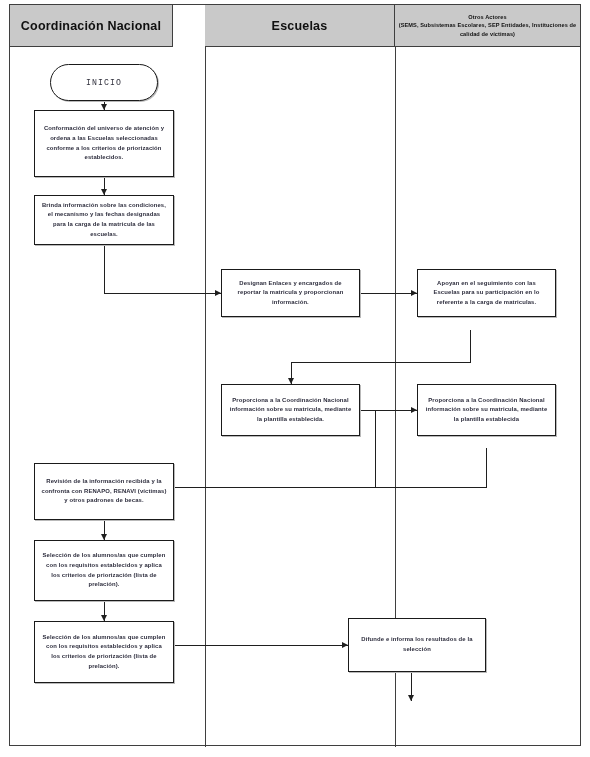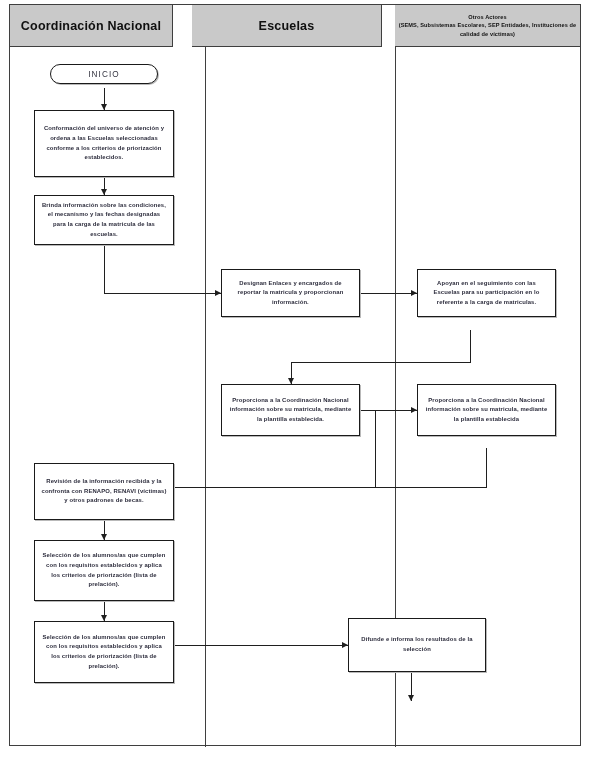--- a/index.html
+++ b/index.html
@@ -32,21 +32,21 @@
     background:#c9c9c9;
     box-sizing:border-box;
     border-bottom:1px solid #3f3f3f;
     display:flex;
     align-items:center;
     justify-content:center;
     text-align:center;
     color:#101010;
   }
   .lane-head.c0{left:0;width:163px;border-right:1px solid #3f3f3f;}
-  .lane-head.c1{left:182px;width:190px;border-right:1px solid #3f3f3f;}
+  .lane-head.c1{left:195px;width:190px;border-right:1px solid #3f3f3f;}
   .lane-head.c2{left:385px;width:185px;}
   .lane-head .t1{font-size:12.5px;font-weight:bold;letter-spacing:.2px;}
   .lane-head .t2{font-size:5.6px;font-weight:bold;line-height:1.5;letter-spacing:.1px;}
 
   .lane-div{
     position:absolute;
     top:42px;
     width:1px;
     height:700px;
     background:#3f3f3f;
@@ -164,21 +164,21 @@
 
   <div class="conn v" style="left:104px;top:601px;height:20px;"></div>
   <div class="arrow down" style="left:100.5px;top:615px;"></div>
 
   <div class="conn h" style="left:172px;top:645px;width:176px;"></div>
   <div class="arrow right" style="left:342px;top:641.5px;"></div>
 
   <div class="conn v" style="left:411px;top:672px;height:29px;"></div>
   <div class="arrow down" style="left:407.5px;top:695px;"></div>
 
-  <div class="node term" style="left:50px;top:64px;width:108px;height:20px;">
+  <div class="node term" style="left:50px;top:64px;width:108px;height:37px;font-family:Liberation Mono, monospace;">
     <span>INICIO</span>
   </div>
 
   <div class="node proc" style="left:34px;top:110px;width:140px;height:67px;">
     <span>Conformación del universo de atención y ordena a las Escuelas seleccionadas conforme a los criterios de priorización establecidos.</span>
   </div>
 
   <div class="node proc" style="left:34px;top:195px;width:140px;height:50px;">
     <span>Brinda información sobre las condiciones, el mecanismo y las fechas designadas para la carga de la matricula de las escuelas.</span>
   </div>

